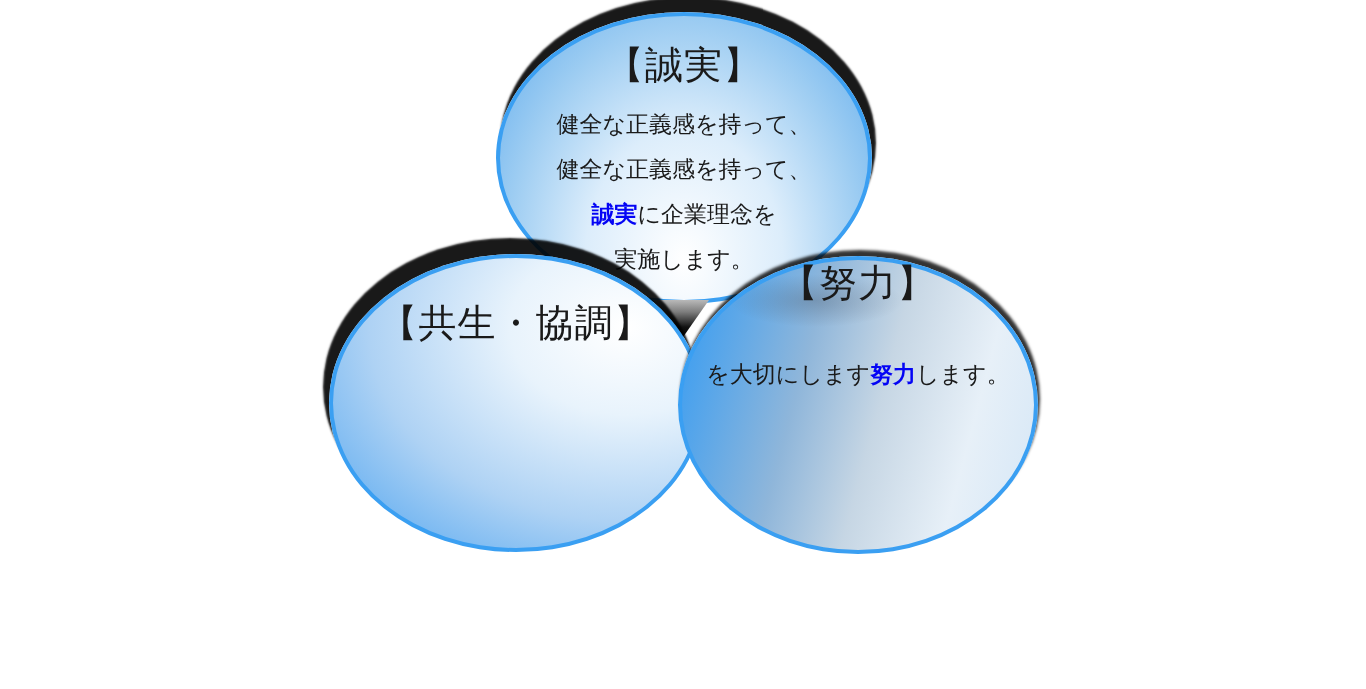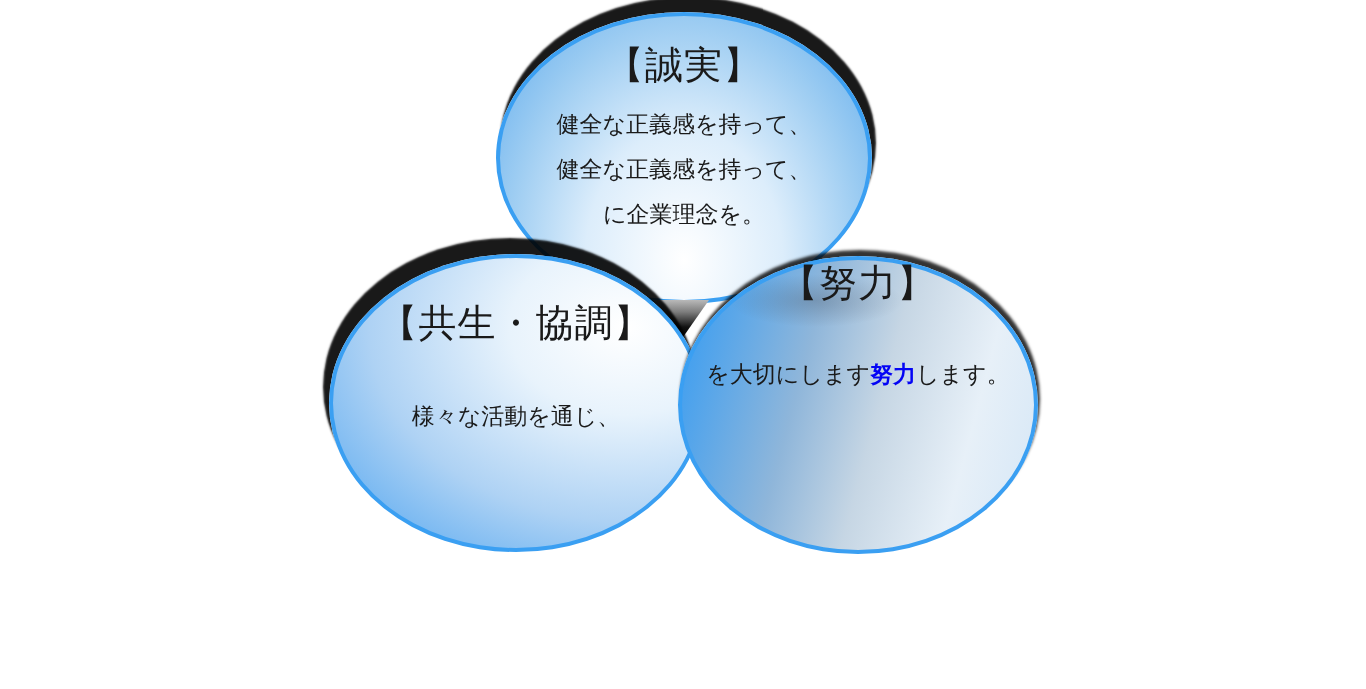--- a/index.html
+++ b/index.html
@@ -72,30 +72,30 @@
 <div class="stage">
 
   <div class="arrow-down"></div>
 
   <div class="ellipse e-top">
     <div class="e-inner">
       <div class="e-title">【誠実】</div>
       <div class="e-body">
         <div class="line"><span>健全な正義感を持って、</span></div>
         <div class="line"><span>健全な正義感を持って、</span></div>
-        <div class="line"><span>に企業理念を。</span></div>
+        <div class="line"><span class="em">誠実</span><span>に企業理念を</span></div>
+        <div class="line"><span>実施します。</span></div>
       </div>
     </div>
   </div>
 
   <div class="ellipse e-left">
     <div class="e-inner">
       <div class="e-title">【共生・協調】</div>
       <div class="e-body">
-        <div class="line"><span>様々な活動を通じ、</span></div>
       </div>
     </div>
   </div>
 
   <div class="ellipse e-right">
     <div class="e-inner">
       <div class="e-title">【努力】</div>
       <div class="e-body">
         <div class="line"><span>を大切にします</span><span class="em">努力</span><span>します。</span></div>
       </div>

